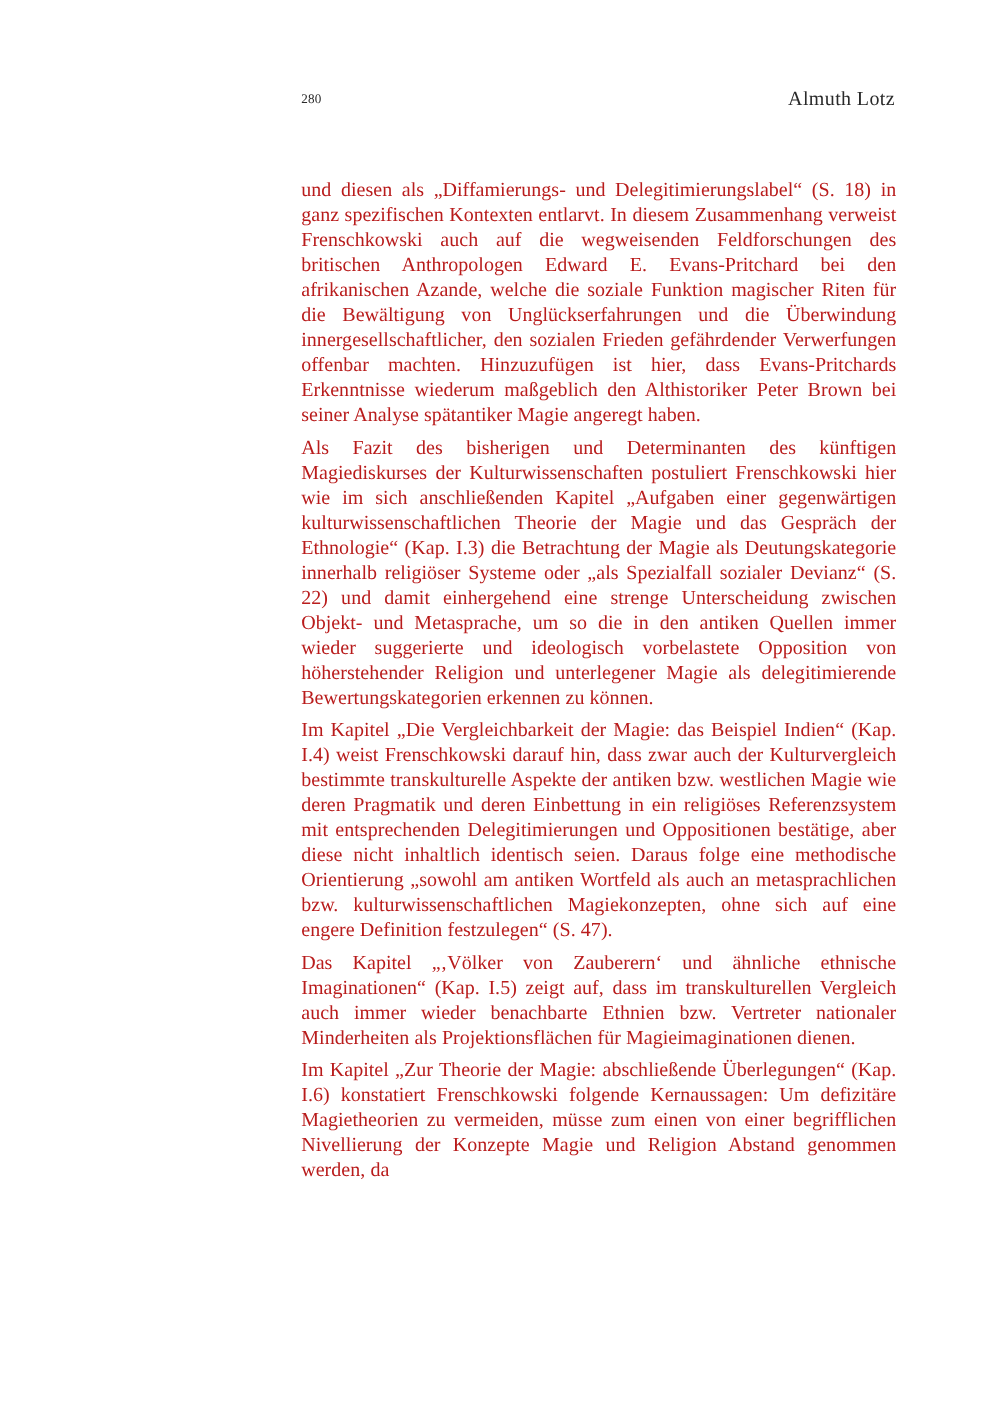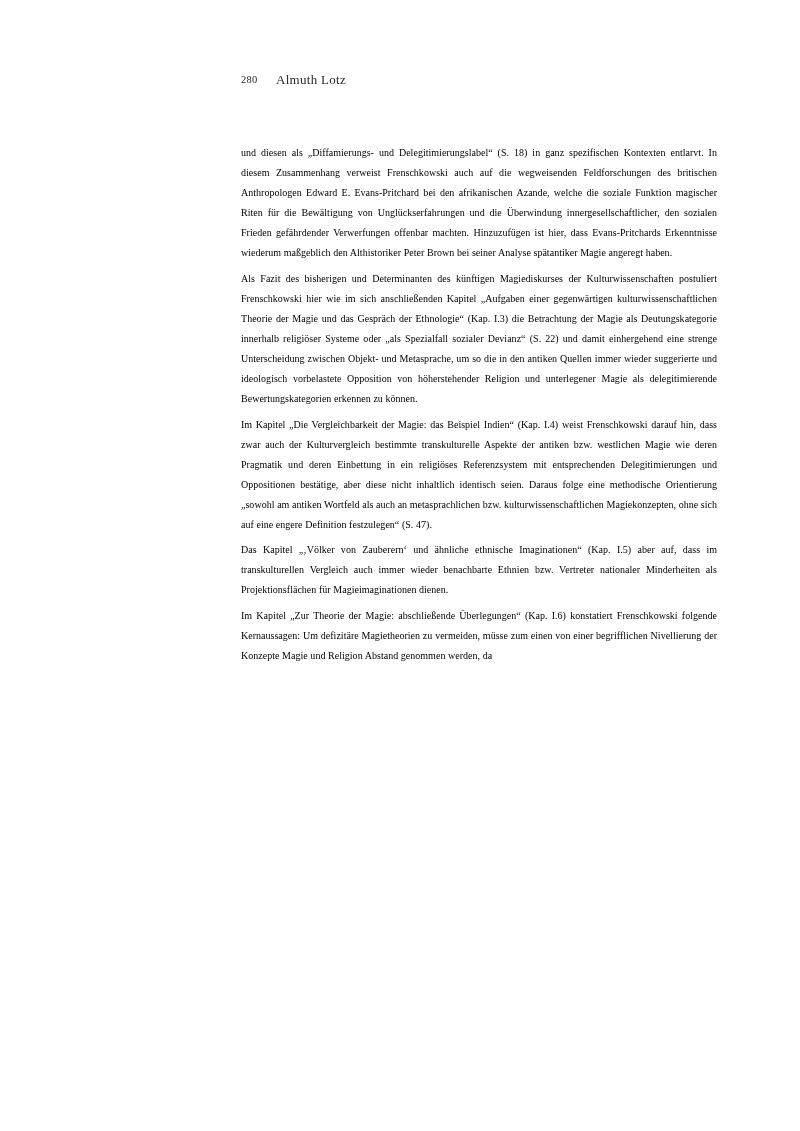--- a/index.html
+++ b/index.html
@@ -42,65 +42,65 @@
     letter-spacing: 0.2px;
     color: #2a2a2a;
     line-height: 16px;
   }
 
   .running-head {
     position: absolute;
     left: 0;
     top: 0;
     width: 475px;
-    text-align: left;
-    font-size: 13px;
+    text-align: right;
+    font-size: 16px;
     letter-spacing: 0.3px;
     color: #2a2a2a;
     line-height: 16px;
     padding-left: 35px;
     box-sizing: border-box;
   }
 
   
   .textblock {
     position: absolute;
     top: 143px;
     left: 163px;
     width: 476px;
   }
 
   .para {
     margin: 0 0 5.5px 0;
-    font-size: 10px;
+    font-size: 16px;
     line-height: 20.05px;
     text-align: justify;
     text-justify: inter-word;
     hyphens: manual;
     -webkit-hyphens: manual;
     word-spacing: 0.1px;
     letter-spacing: 0.02px;
-    color: #000000;
+    color: #b91c1c;
   }
 
   .para:last-child {
     margin-bottom: 13px;
   }
 </style>
 </head>
 <body>
 
 <div class="page">
 
   <div class="page-header">
     <span class="folio">280</span>
     <span class="running-head">Almuth Lotz</span>
   </div>
 
   <div class="textblock">
     <p class="para">und diesen als „Diffamierungs- und Delegitimierungslabel“ (S. 18) in ganz spezifischen Kontexten entlarvt. In diesem Zusammenhang verweist Frenschkowski auch auf die wegweisenden Feldforschungen des britischen Anthropologen Edward E. Evans-Pritchard bei den afrikanischen Azande, welche die soziale Funktion magischer Riten für die Bewältigung von Unglückserfahrungen und die Überwindung innergesellschaftlicher, den sozialen Frieden gefährdender Verwerfungen offenbar machten. Hinzuzufügen ist hier, dass Evans-Pritchards Erkenntnisse wiederum maßgeblich den Althistoriker Peter Brown bei seiner Analyse spätantiker Magie angeregt haben.</p>
     <p class="para">Als Fazit des bisherigen und Determinanten des künftigen Magiediskurses der Kulturwissenschaften postuliert Frenschkowski hier wie im sich anschließenden Kapitel „Aufgaben einer gegenwärtigen kulturwissenschaftlichen Theorie der Magie und das Gespräch der Ethnologie“ (Kap. I.3) die Betrachtung der Magie als Deutungskategorie innerhalb religiöser Systeme oder „als Spezialfall sozialer Devianz“ (S. 22) und damit einhergehend eine strenge Unterscheidung zwischen Objekt- und Metasprache, um so die in den antiken Quellen immer wieder suggerierte und ideologisch vorbelastete Opposition von höherstehender Religion und unterlegener Magie als delegitimierende Bewertungskategorien erkennen zu können.</p>
     <p class="para">Im Kapitel „Die Vergleichbarkeit der Magie: das Beispiel Indien“ (Kap. I.4) weist Frenschkowski darauf hin, dass zwar auch der Kulturvergleich bestimmte transkulturelle Aspekte der antiken bzw. westlichen Magie wie deren Pragmatik und deren Einbettung in ein religiöses Referenzsystem mit entsprechenden Delegitimierungen und Oppositionen bestätige, aber diese nicht inhaltlich identisch seien. Daraus folge eine methodische Orientierung „sowohl am antiken Wortfeld als auch an metasprachlichen bzw. kulturwissenschaftlichen Magiekonzepten, ohne sich auf eine engere Definition festzulegen“ (S. 47).</p>
-    <p class="para">Das Kapitel „‚Völker von Zauberern‘ und ähnliche ethnische Imaginationen“ (Kap. I.5) aber auf, dass im transkulturellen Vergleich auch immer wieder benachbarte Ethnien bzw. Vertreter nationaler Minderheiten als Projektionsflächen für Magieimaginationen dienen.</p>
+    <p class="para">Das Kapitel „‚Völker von Zauberern‘ und ähnliche ethnische Imaginationen“ (Kap. I.5) zeigt auf, dass im transkulturellen Vergleich auch immer wieder benachbarte Ethnien bzw. Vertreter nationaler Minderheiten als Projektionsflächen für Magieimaginationen dienen.</p>
     <p class="para">Im Kapitel „Zur Theorie der Magie: abschließende Überlegungen“ (Kap. I.6) konstatiert Frenschkowski folgende Kernaussagen: Um defizitäre Magietheorien zu vermeiden, müsse zum einen von einer begrifflichen Nivellierung der Konzepte Magie und Religion Abstand genommen werden, da</p>
   </div>
 
 </div>
 
 </body></html>

